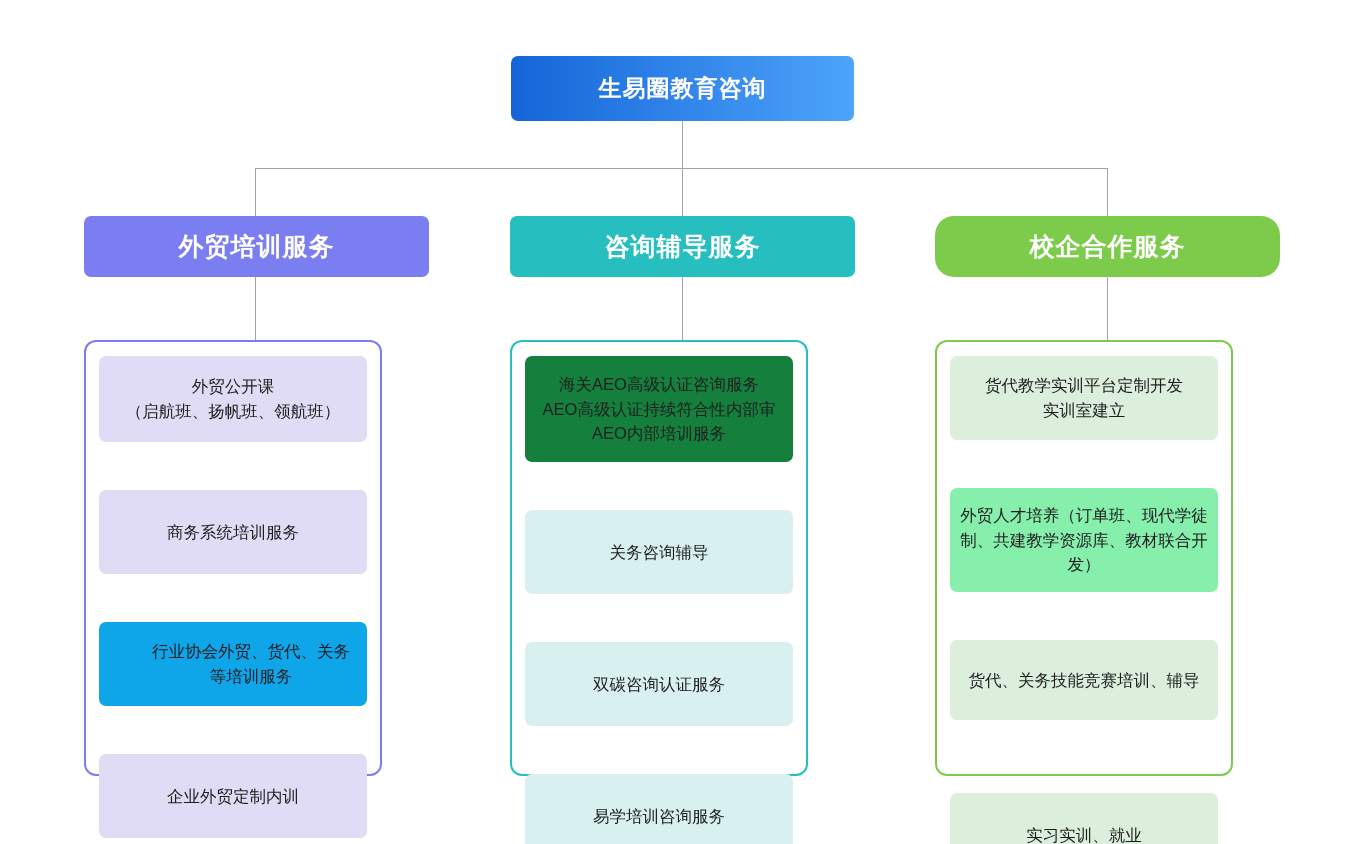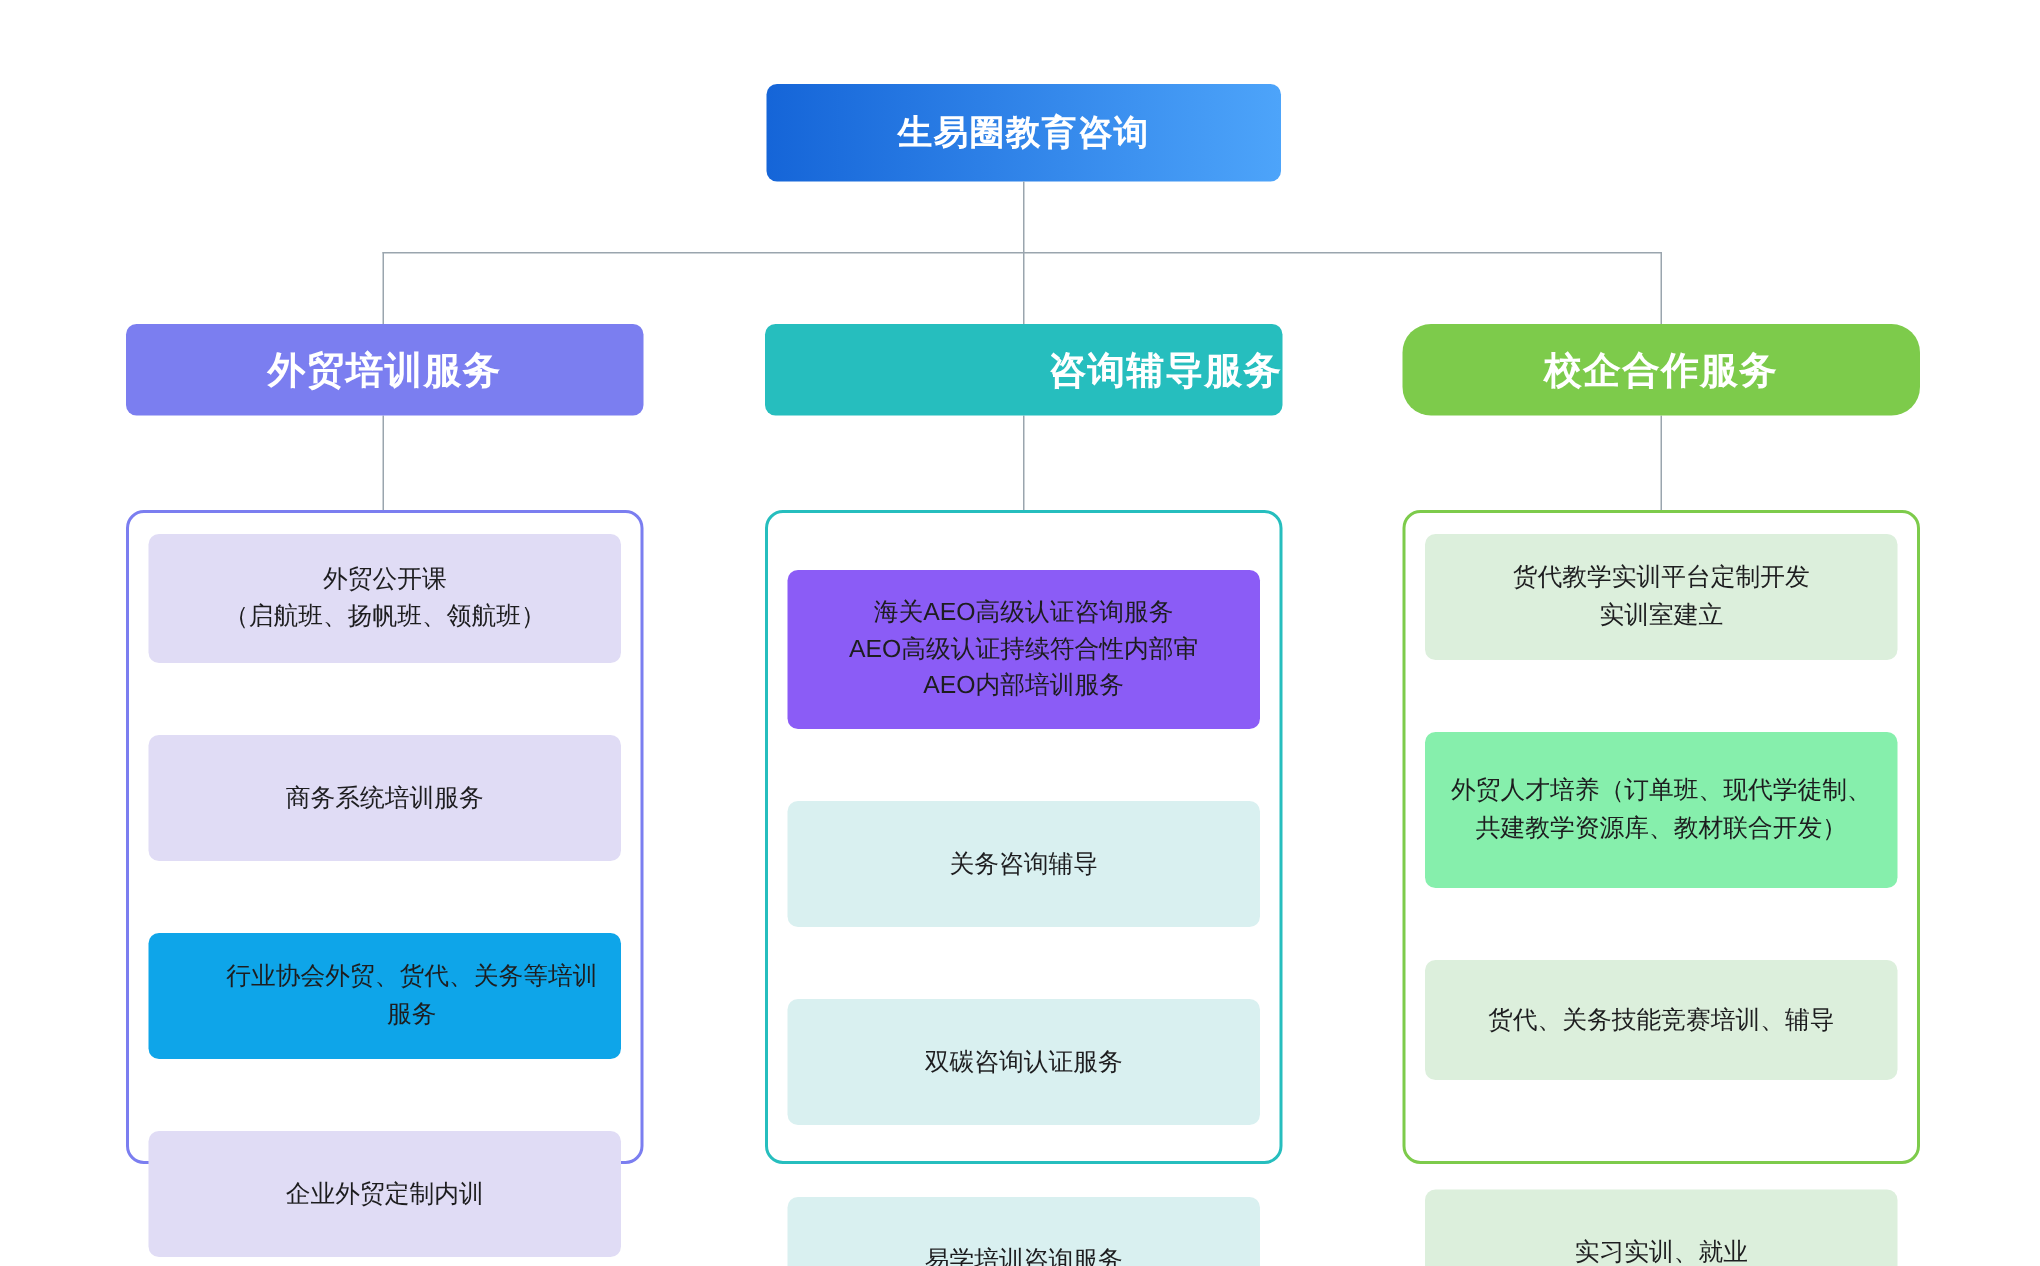--- a/index.html
+++ b/index.html
@@ -57,28 +57,28 @@
     align-items: center;
     justify-content: center;
   }
   .cat-header .cat-title {
     color: #ffffff;
     font-size: 25px;
     font-weight: bold;
     letter-spacing: 1px;
   }
   .cat-header.col-0 { left: 84px; }
-  .cat-header.col-1 { left: 510px; justify-content: flex-end; }
+  .cat-header.col-1 { left: 510px; }
   .cat-header.col-2 { left: 935px; }
 
   
   .item-box {
     position: absolute;
     top: 340px;
-    width: 345px;
+    width: 298px;
     height: 436px;
     border-radius: 12px;
     border: 2px solid #888;
     background: #ffffff;
     padding: 14px 13px;
     display: flex;
     flex-direction: column;
     justify-content: space-between;
     gap: 48px;
   }
@@ -160,21 +160,21 @@
     </div>
     <div class="leaf-card card-2" style="background: #0ea5e9; padding-left: 46px;">
       <span class="leaf-text">行业协会外贸、货代、关务等培训服务</span>
     </div>
     <div class="leaf-card card-3" style="background: rgb(224, 220, 245);">
       <span class="leaf-text">企业外贸定制内训</span>
     </div>
   </div>
 
   <div class="item-box col-1" style="border-color: rgb(38, 190, 190);">
-    <div class="leaf-card card-0" style="background: #8b5cf6; margin-top: 24px;">
+    <div class="leaf-card card-0" style="background: #15803d;">
       <span class="leaf-text">海关AEO高级认证咨询服务
 AEO高级认证持续符合性内部审
 AEO内部培训服务</span>
     </div>
     <div class="leaf-card card-1" style="background: rgb(217, 240, 240);">
       <span class="leaf-text">关务咨询辅导</span>
     </div>
     <div class="leaf-card card-2" style="background: rgb(217, 240, 240);">
       <span class="leaf-text">双碳咨询认证服务</span>
     </div>

